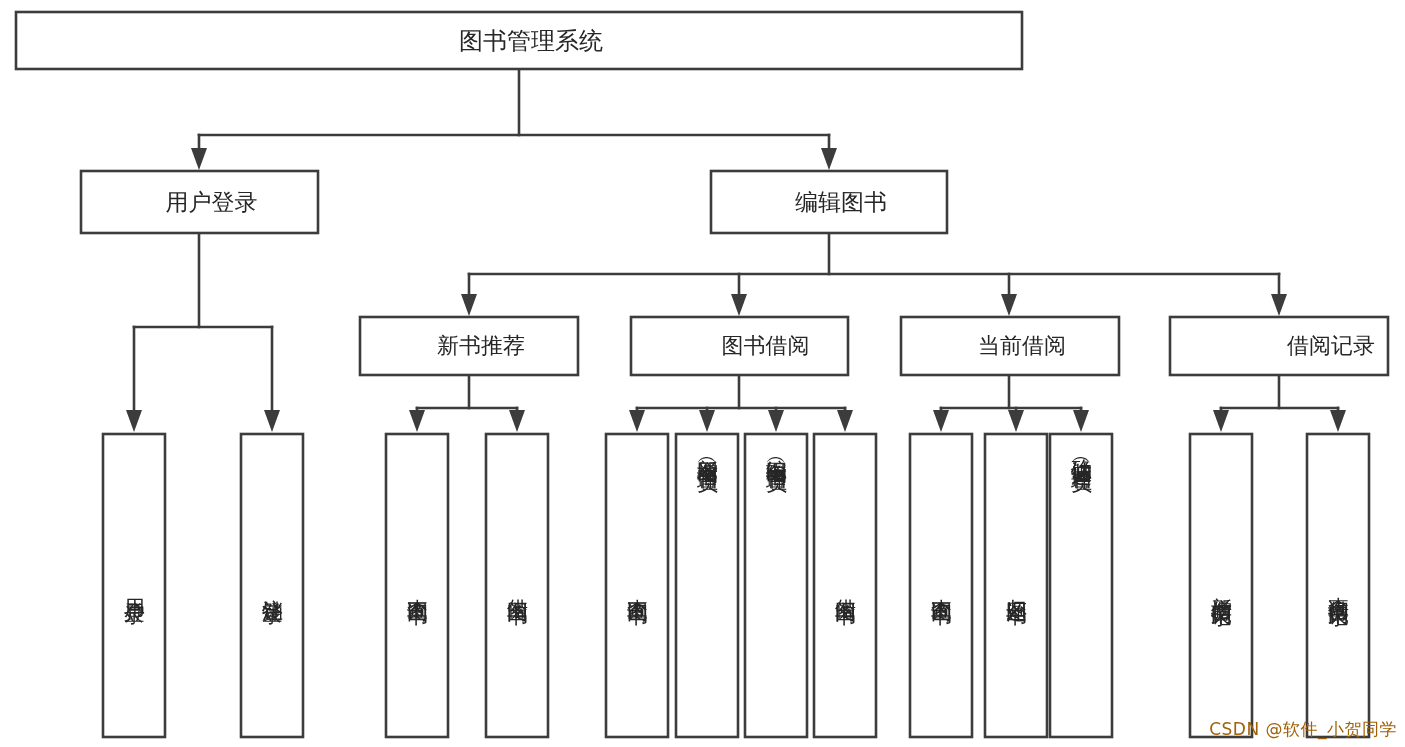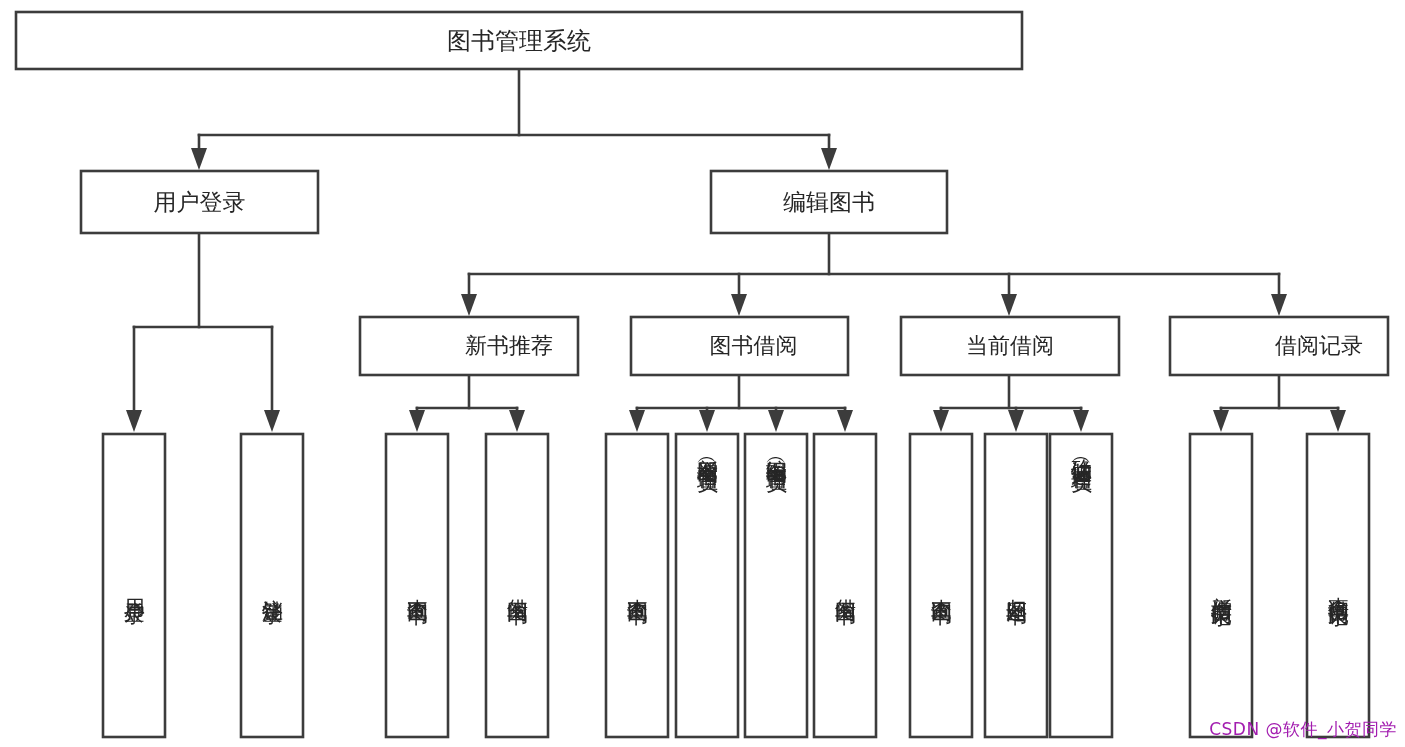--- a/index.html
+++ b/index.html
@@ -58,33 +58,34 @@
     letter-spacing: 2px;
     color: #262626;
     white-space: nowrap;
   }
   .htext-wrap {
     position: absolute;
     display: flex;
     align-items: center;
     justify-content: center;
     pointer-events: none;
+    padding-left: 12px;
   }
   .htext {
     font-family: "DejaVu Sans", "Liberation Sans", sans-serif;
     color: #262626;
     white-space: nowrap;
   }
   .watermark {
     position: absolute;
     right: 8px;
     bottom: 6px;
     font-family: "DejaVu Sans", "Liberation Sans", sans-serif;
     font-size: 17px;
-    color: #a21caf;
+    color: #a16207;
     letter-spacing: 0.5px;
     white-space: nowrap;
   }
 </style>
 </head>
 <body>
 
 <div id="diagram-root">
 
   <svg id="flowchart" viewBox="0 0 1405 747" xmlns="http://www.w3.org/2000/svg">
@@ -205,21 +206,21 @@
     <span class="htext" style="font-size:24px;">图书管理系统</span>
   </div>
 
   <div class="htext-wrap" style="left:81px; top:171px; width:237px; height:62px;">
     <span class="htext" style="font-size:23px;">用户登录</span>
   </div>
   <div class="htext-wrap" style="left:711px; top:171px; width:236px; height:62px;">
     <span class="htext" style="font-size:23px;">编辑图书</span>
   </div>
 
-  <div class="htext-wrap" style="left:360px; top:317px; width:218px; height:58px;margin-left:40px;">
+  <div class="htext-wrap" style="left:360px; top:317px; width:218px; height:58px;">
     <span class="htext" style="font-size:22px;">新书推荐</span>
   </div>
   <div class="htext-wrap" style="left:631px; top:317px; width:217px; height:58px;">
     <span class="htext" style="font-size:22px;margin-left:28px;">图书借阅</span>
   </div>
   <div class="htext-wrap" style="left:901px; top:317px; width:218px; height:58px;">
     <span class="htext" style="font-size:22px;">当前借阅</span>
   </div>
   <div class="htext-wrap" style="left:1170px; top:317px; width:218px; height:58px;margin-left:40px;">
     <span class="htext" style="font-size:22px;">借阅记录</span>

